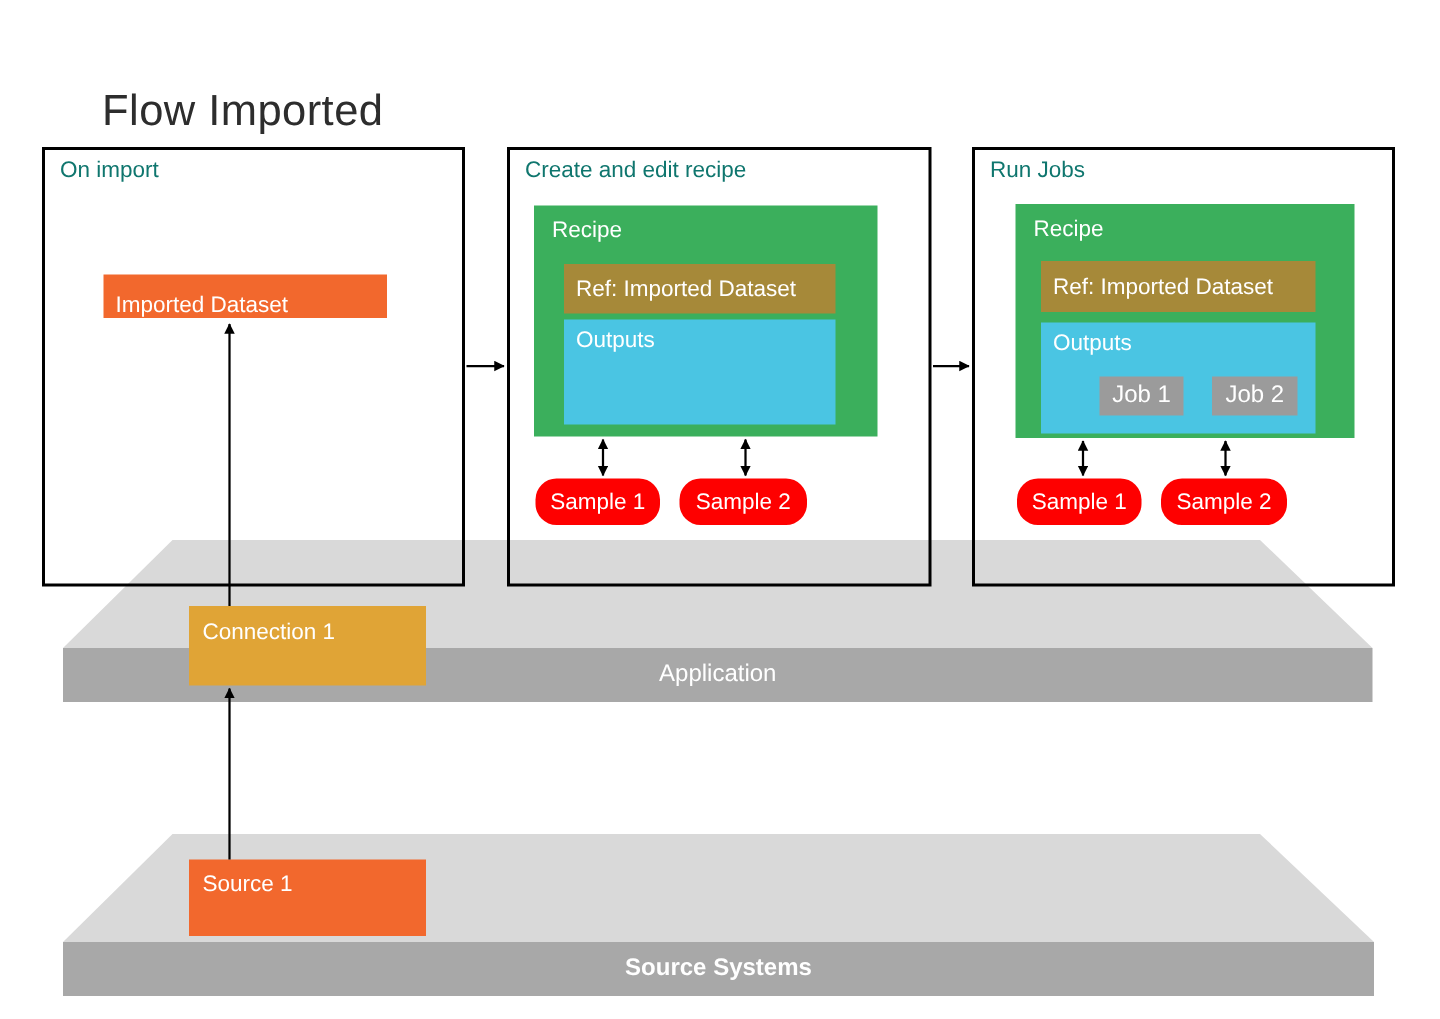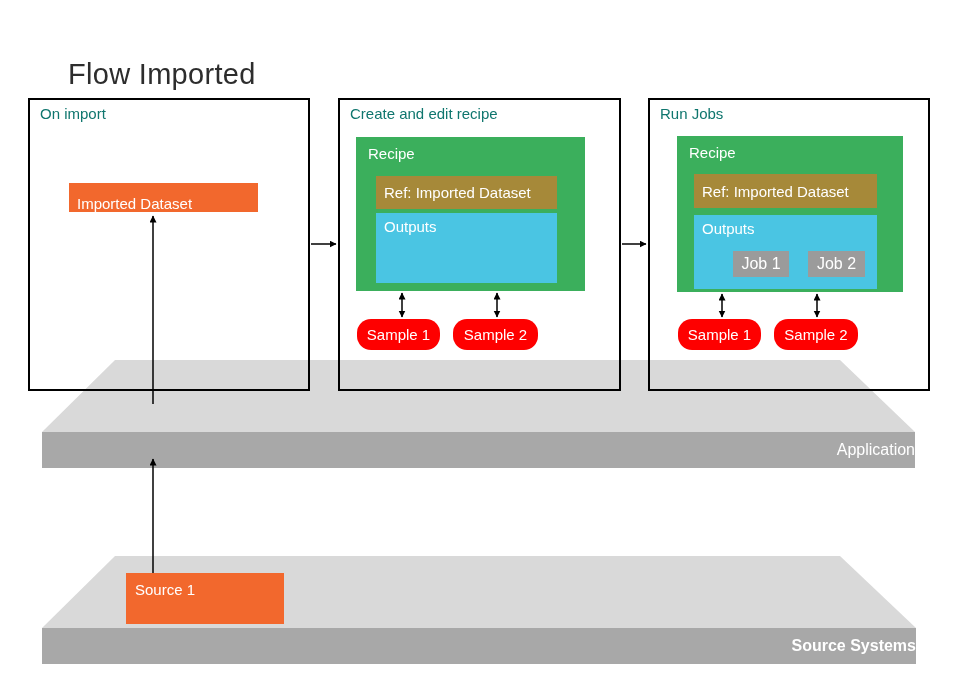--- a/index.html
+++ b/index.html
@@ -35,21 +35,21 @@
   }
 
   .layer-svg { left: 0; top: 0; z-index: 1; }
   .arrow-svg { left: 0; top: 0; z-index: 5; pointer-events: none; }
 
   .platform-top-face   { fill: var(--platform-top); }
   .platform-front-face { fill: var(--platform-front); }
   .platform-label {
     color: var(--box-text);
     font-size: 16px;
-    text-align: right;
+    text-align: center;
     z-index: 2;
   }
 
   .box {
     box-sizing: border-box;
     color: var(--box-text);
     font-size: 15px;
     z-index: 3;
   }
   .box .inner-label { position: absolute; white-space: nowrap; }
@@ -129,20 +129,23 @@
   <div class="abs box gray-box centered" style="left:808px; top:251px; width:57px; height:26px;">
     <span>Job 2</span>
   </div>
   <div class="abs box red-box centered" style="left:678px; top:319px; width:83px; height:31px;">
     <span>Sample 1</span>
   </div>
   <div class="abs box red-box centered" style="left:774px; top:319px; width:84px; height:31px;">
     <span>Sample 2</span>
   </div>
 
+  <div class="abs box gold-box" style="left:126px; top:404px; width:158px; height:53px;">
+    <span class="inner-label" style="left:9px; top:9px;">Connection 1</span>
+  </div>
   <div class="abs platform-label" style="left:42px; top:432px; width:873px; height:36px; line-height:36px;">Application</div>
 
   <div class="abs box orange-box" style="left:126px; top:573px; width:158px; height:51px;">
     <span class="inner-label" style="left:9px; top:8px;">Source 1</span>
   </div>
   <div class="abs platform-label" style="left:42px; top:628px; width:874px; height:36px; line-height:36px;font-weight:bold;">Source Systems</div>
 
   <svg class="abs arrow-svg" width="960" height="679">
     <defs>
       <marker id="ah-end" markerUnits="userSpaceOnUse" markerWidth="10" markerHeight="10" refX="6.5" refY="3.5" orient="auto">

